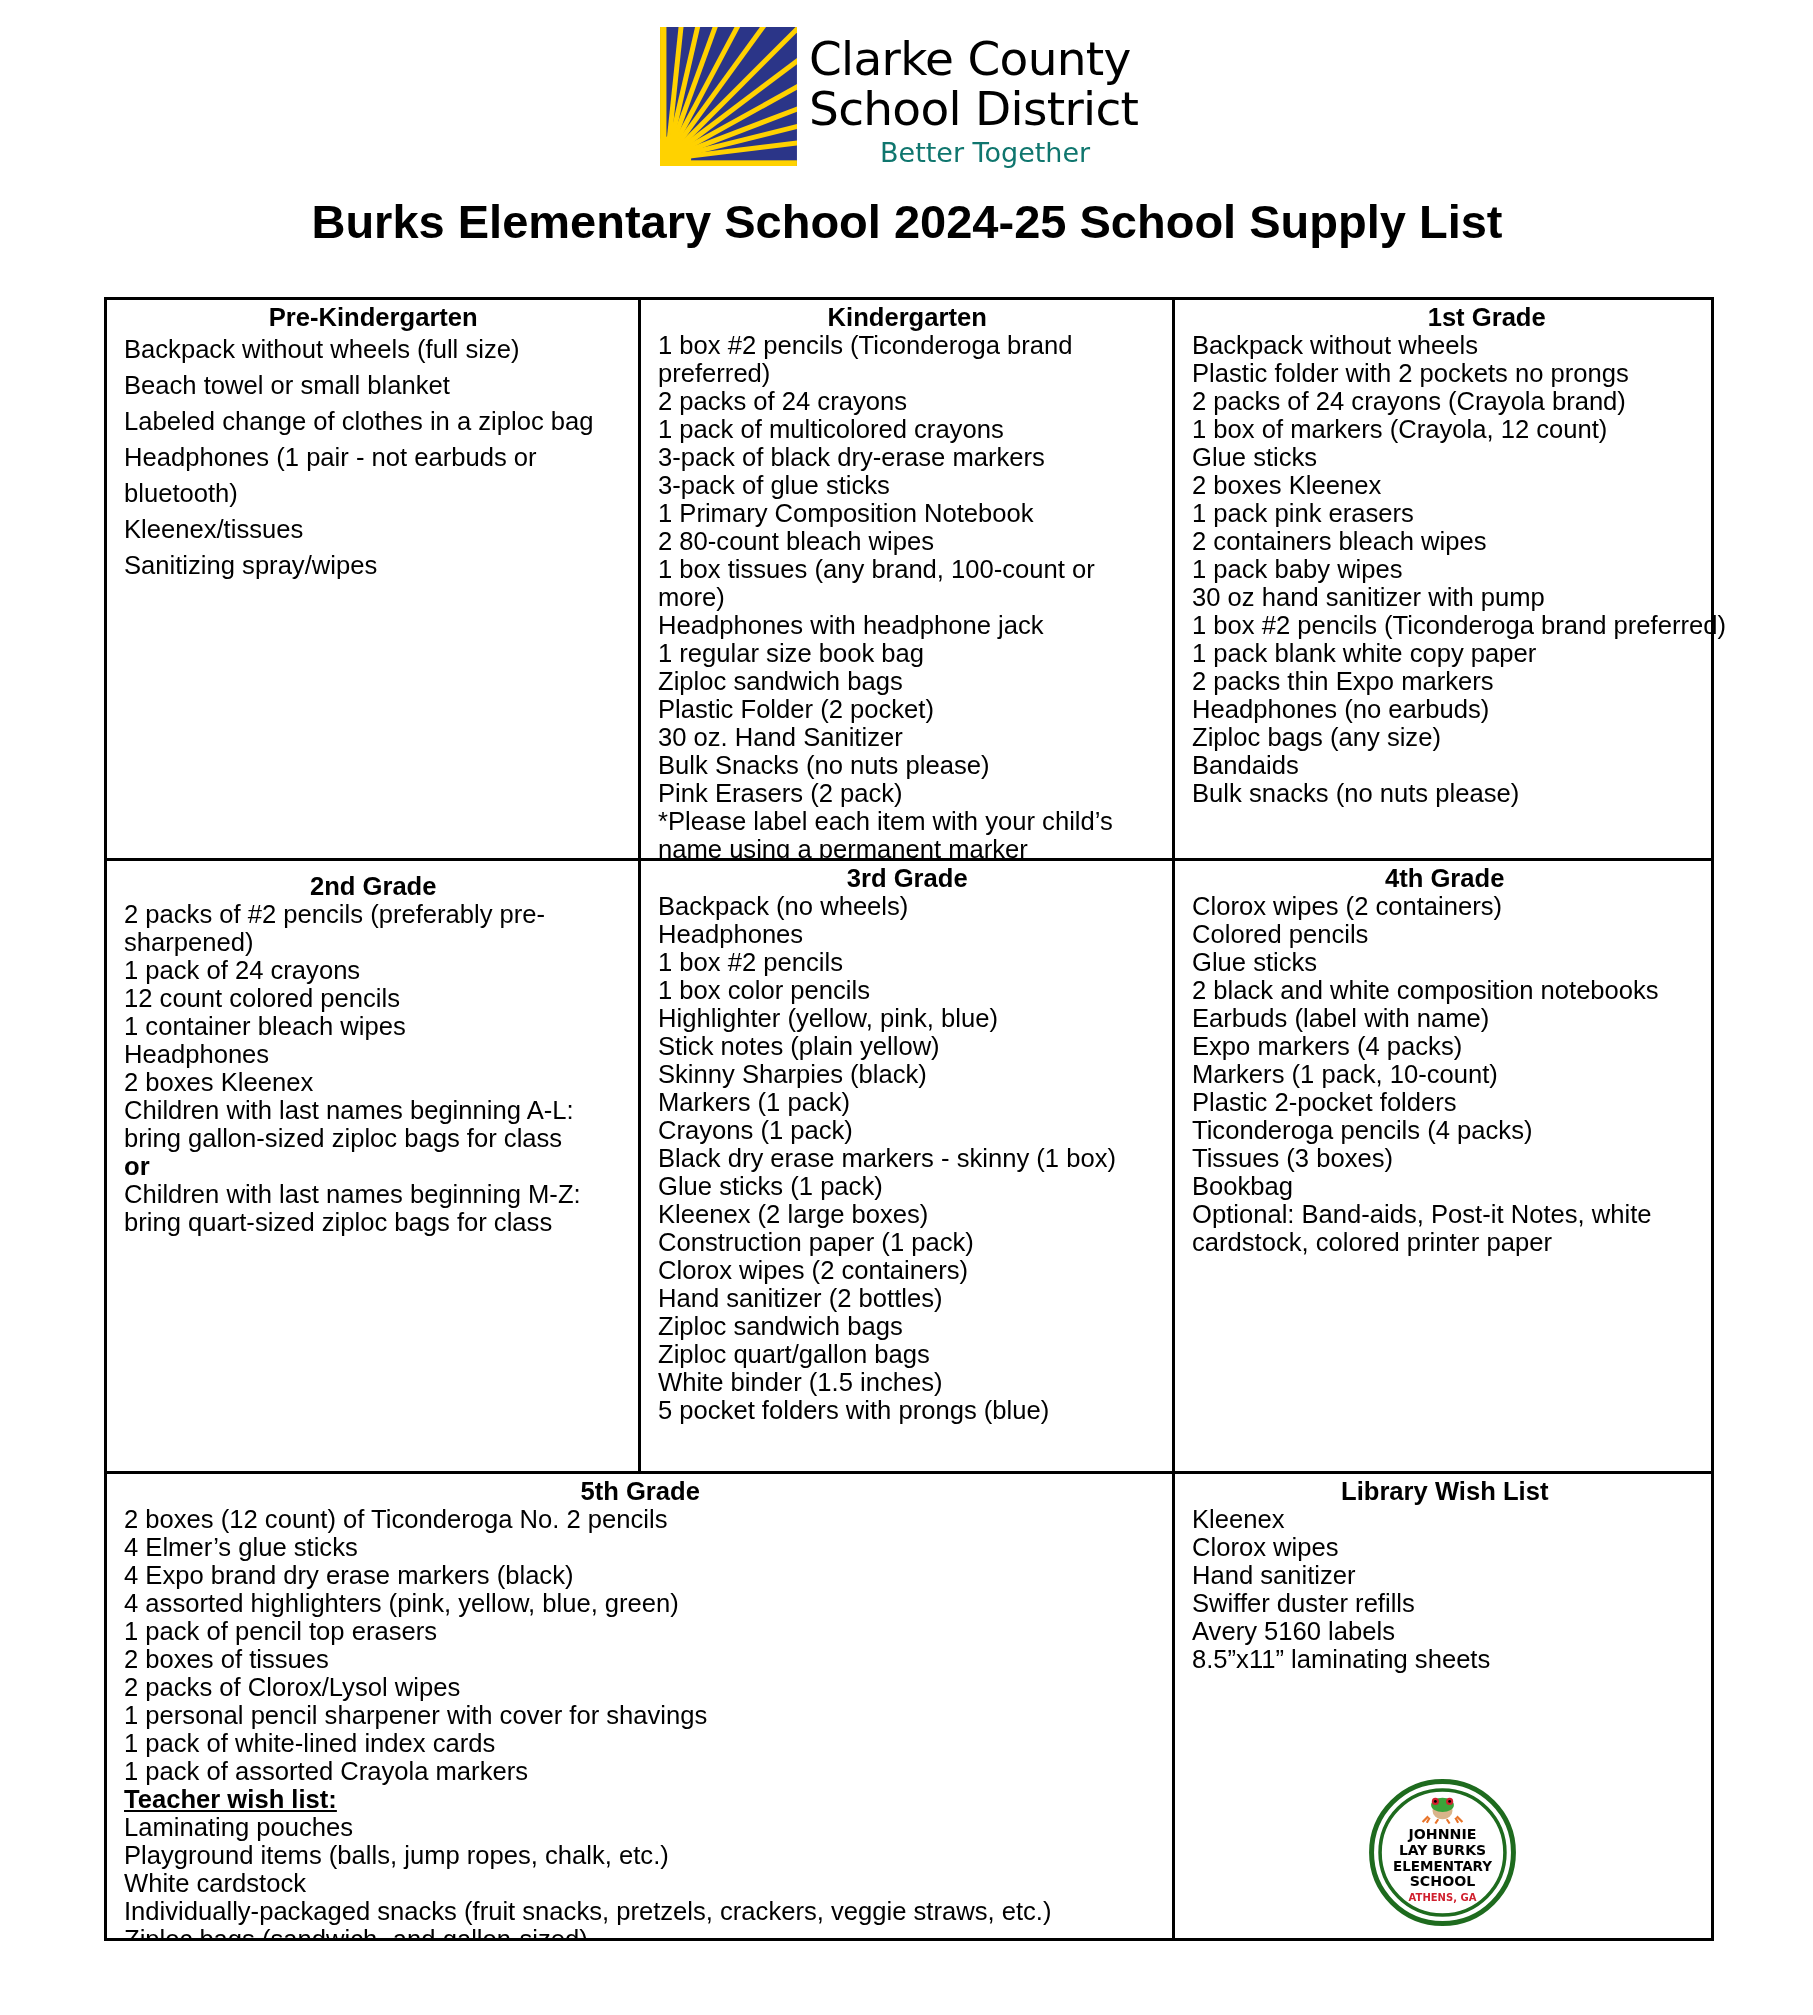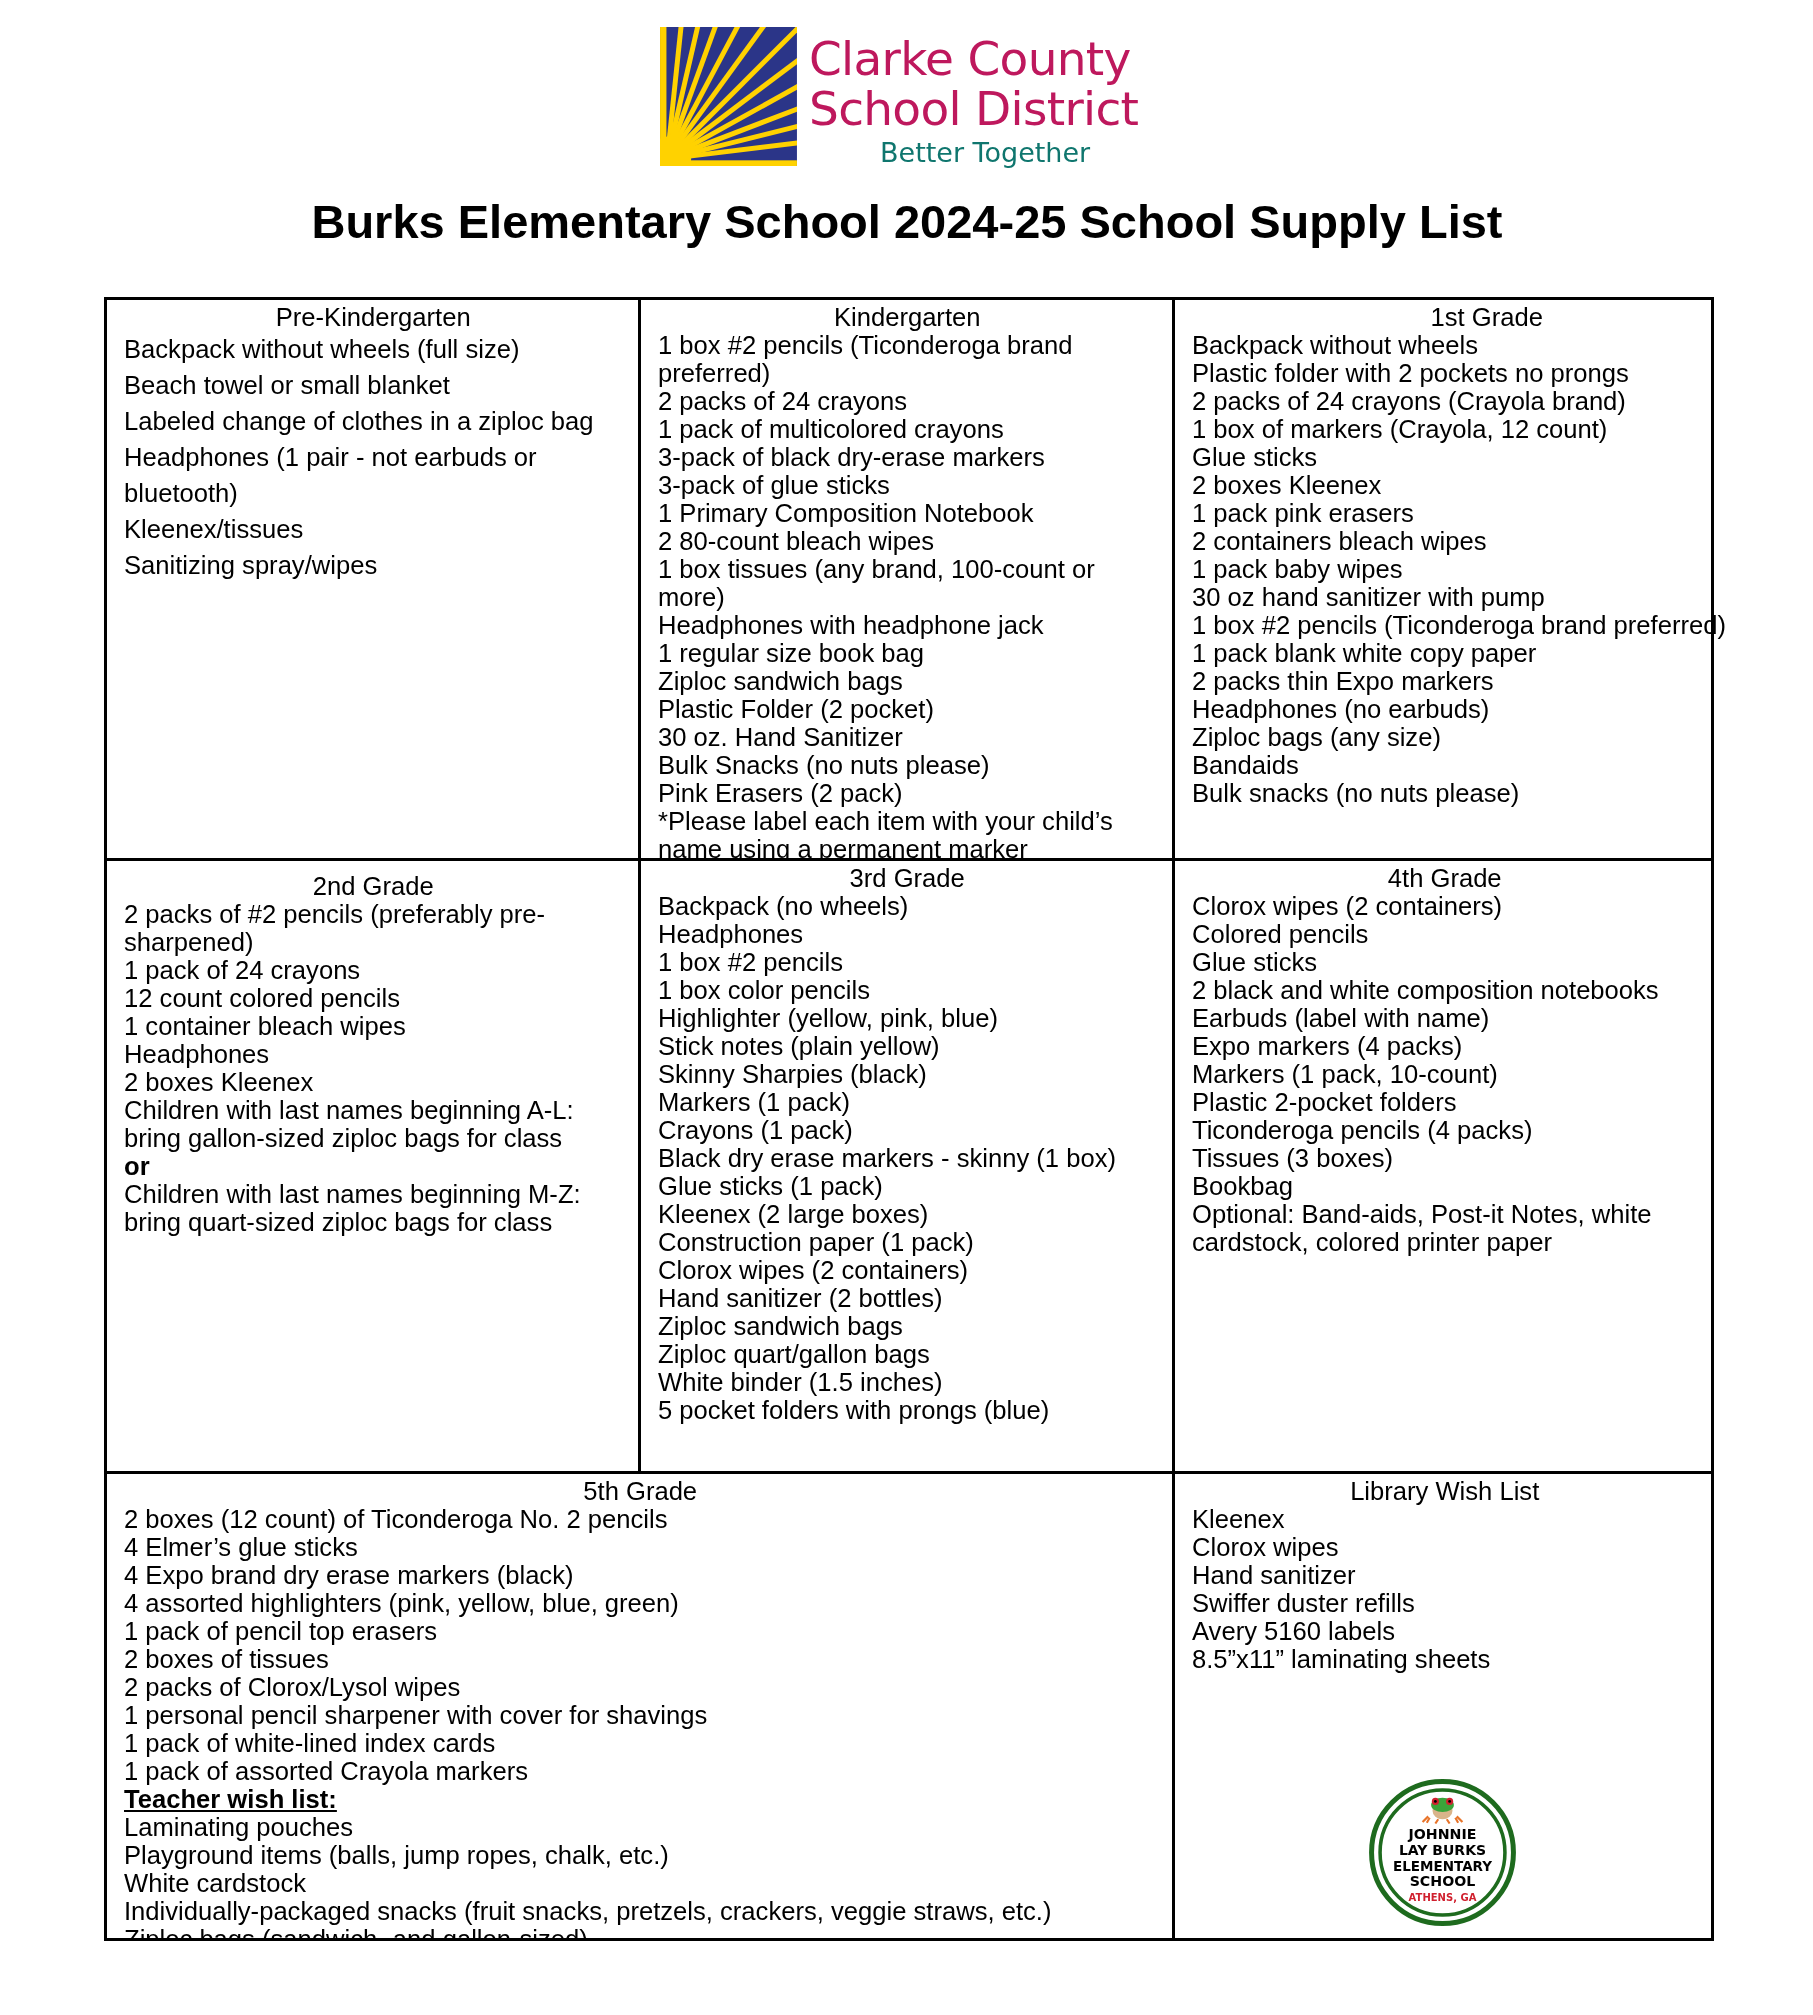--- a/index.html
+++ b/index.html
@@ -1,27 +1,27 @@
 <!DOCTYPE html>
 <html style="font-size:11.4px"><head>
 <meta charset="utf-8">
 <style>
   html, body { margin: 0; padding: 0; background: #ffffff; }
   body { width: 1814px; height: 2015px; position: relative; font-family: "Liberation Sans", sans-serif; color: #000; overflow: hidden; }
 
   .district-logo { position: absolute; left: 660px; top: 27px; width: 512px; height: 142px; }
   .sun-mark { position: absolute; left: 0; top: 0; width: 137px; height: 139px; }
-  .district-name { position: absolute; left: 149px; top: 7.1px; color: #be185d; font-family: "DejaVu Sans", sans-serif; font-size: 47px; line-height: 50px; letter-spacing: -0.7px; }
+  .district-name { position: absolute; left: 149px; top: 7.1px; color: #000000; font-family: "DejaVu Sans", sans-serif; font-size: 47px; line-height: 50px; letter-spacing: -0.7px; }
   .district-tagline { position: absolute; left: 220px; top: 112px; color: #0f766e; font-family: "DejaVu Sans", sans-serif; font-size: 27px; line-height: 28.5px; }
 
   .doc-title { position: absolute; left: 0; width: 1814px; top: 193px; text-align: center; font-weight: bold; font-size: 47px; line-height: 57px; }
 
   .supply-table { position: absolute; left: 104px; top: 297px; width: 1610px; height: 1644px; border: 3.6px solid #000; box-sizing: border-box; }
   .cell { position: absolute; box-sizing: border-box; padding: 4.3px 15.6px 0 17px; font-size: 25.6px; line-height: 28px; overflow: hidden; }
-  .cell-head { text-align: center; font-weight: normal; font-size: 25.6px; line-height: 27px; }
+  .cell-head { text-align: center; font-weight: bold; font-size: 25.6px; line-height: 27px; }
   .cell ul { list-style: none; margin: 0; padding: 0; }
   .cell li { margin: 0; padding: 0; }
   .prek li { line-height: 36px; }
   .or-word { font-weight: bold; }
   .wish-head { font-weight: bold; text-decoration: underline; }
 
   .vline { position: absolute; width: 2.8px; background: #000; }
   .hline { position: absolute; height: 2.8px; background: #000; }
 
   .school-seal { position: absolute; left: 1368px; top: 1778px; width: 149px; height: 149px; }

